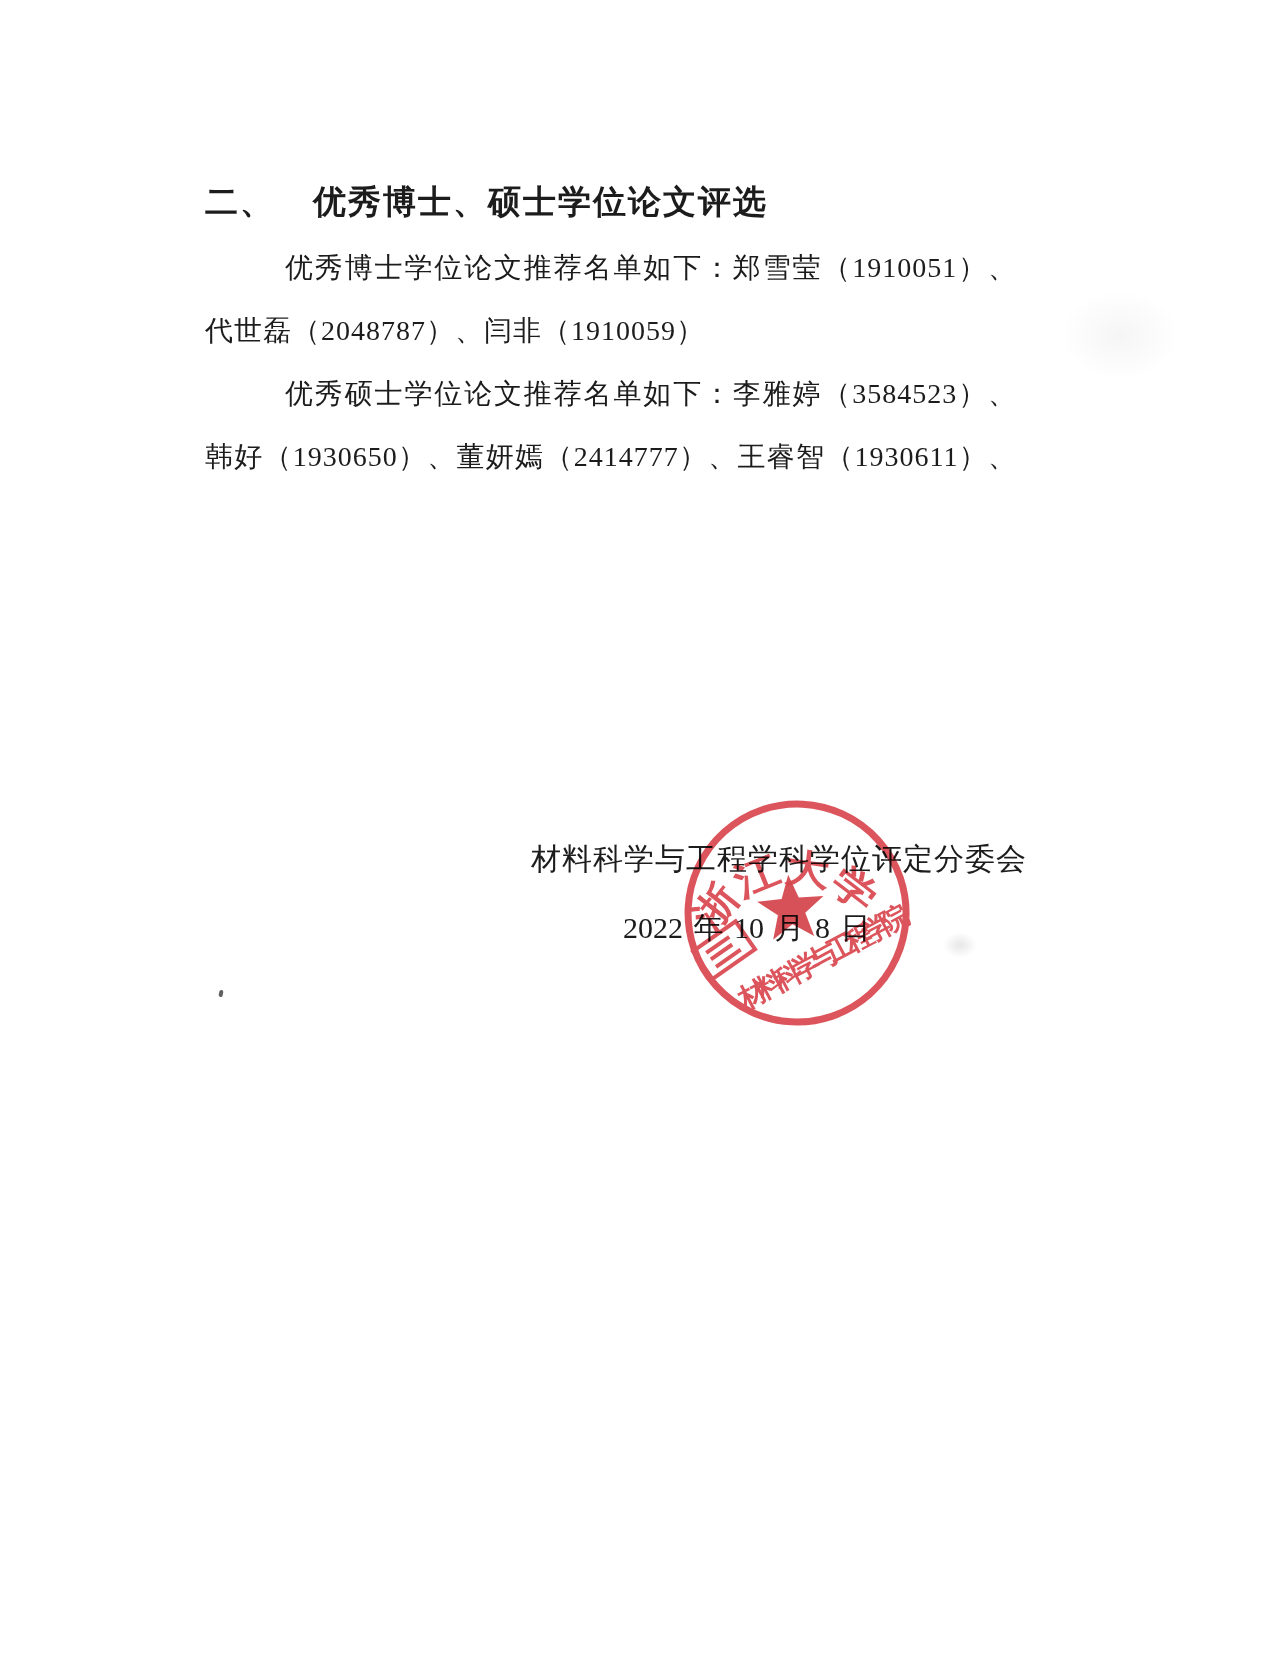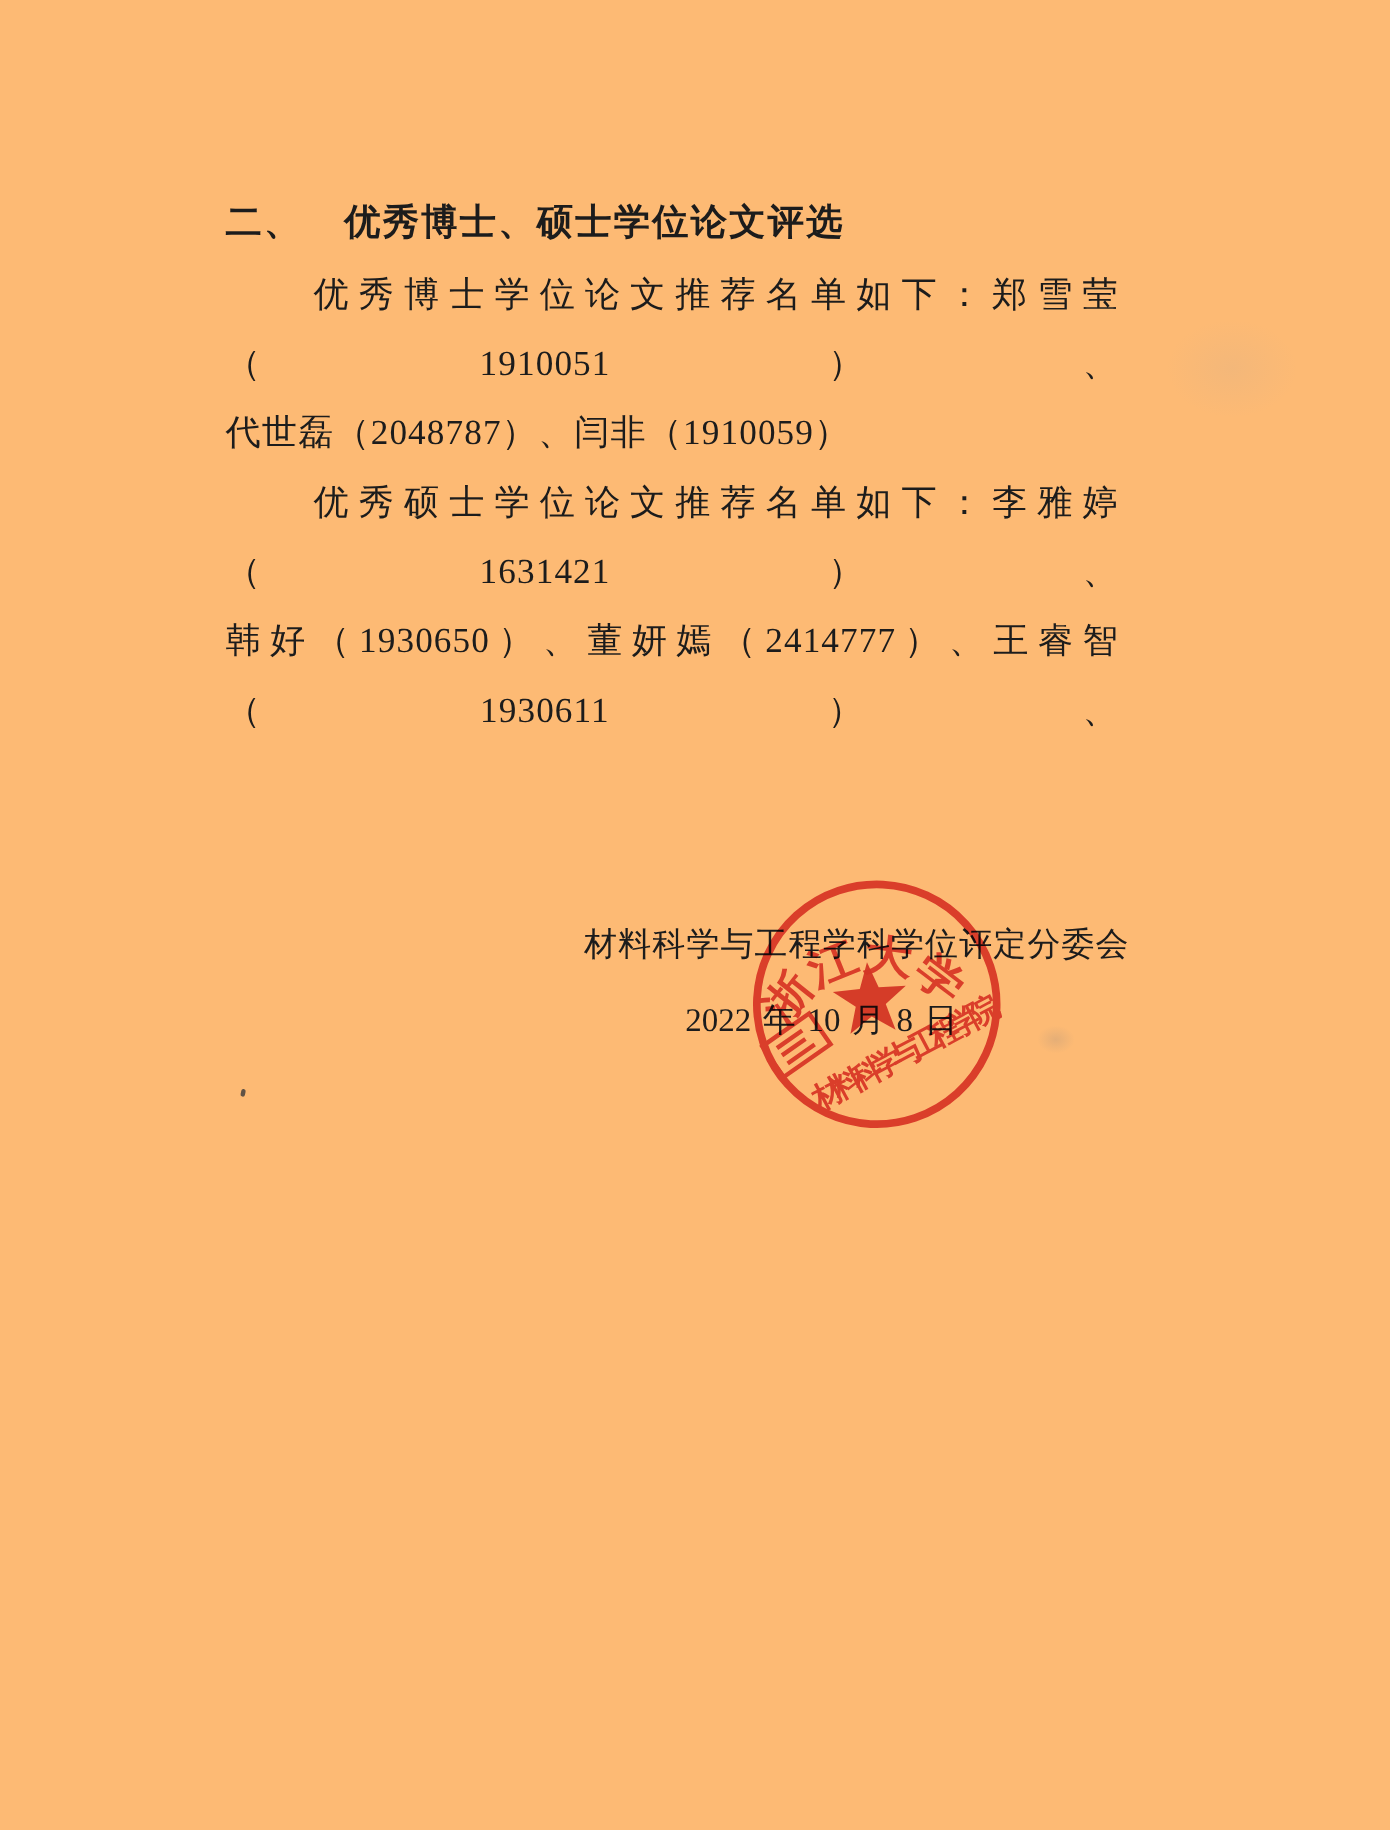--- a/index.html
+++ b/index.html
@@ -1,20 +1,20 @@
 <!DOCTYPE html>
 <html><head>
 <meta charset="utf-8">
 <style>
   html,body{margin:0;padding:0;background:#e8e8e8;}
   .page{
     position:relative;
     width:1264px;height:1664px;
     margin:0 auto;
-    background:#fdba74;
+    background:#ffffff;
     overflow:hidden;
     font-family:"Liberation Serif","DejaVu Serif",serif;
     color:#1c1c1c;
   }
   
   .smudge{position:absolute;pointer-events:none;}
   .smudge-a{left:1060px;top:290px;width:120px;height:90px;
     background:radial-gradient(ellipse at center, rgba(160,160,170,0.10), rgba(160,160,170,0) 70%);}
   .smudge-b{left:940px;top:930px;width:40px;height:30px;
     background:radial-gradient(ellipse at center, rgba(120,120,130,0.18), rgba(120,120,130,0) 60%);}
@@ -24,21 +24,21 @@
   .heading{
     position:absolute;left:205px;top:182px;width:860px;
     font-family:"Liberation Sans","DejaVu Sans",sans-serif;
     font-weight:700;font-size:33px;line-height:40px;
     letter-spacing:2px;white-space:nowrap;
   }
   .heading .gap{display:inline-block;width:38px;}
 
   .body-block{
     position:absolute;left:205px;top:236px;width:812px;
-    font-size:32px;line-height:63px;letter-spacing:1px;
+    font-size:28px;line-height:63px;letter-spacing:1px;
   }
   .line{white-space:nowrap;}
   .line.justify{white-space:normal;text-align:justify;text-align-last:justify;}
   .line.indent{text-indent:80px;}
 
   .signature{
     position:absolute;left:531px;top:841px;width:520px;
     font-size:30px;line-height:36px;letter-spacing:1px;white-space:nowrap;
   }
   .dateline{
@@ -60,21 +60,21 @@
   <div class="smudge smudge-b"></div>
   <div class="speck"></div>
 
   <div class="heading">
     <span>二、</span><span class="gap"></span><span>优秀博士、硕士学位论文评选</span>
   </div>
 
   <div class="body-block">
     <div class="line indent justify">优秀博士学位论文推荐名单如下：郑雪莹（1910051）、</div>
     <div class="line">代世磊（2048787）、闫非（1910059）</div>
-    <div class="line indent justify">优秀硕士学位论文推荐名单如下：李雅婷（1631421）、</div>
+    <div class="line indent justify">优秀硕士学位论文推荐名单如下：李雅婷（3584523）、</div>
     <div class="line justify">韩好（1930650）、董妍嫣（2414777）、王睿智（1930611）、</div>
   </div>
 
   <div class="signature">材料科学与工程学科学位评定分委会</div>
   <div class="dateline">2022 年 10 月 8 日</div>
 
   <svg class="seal" viewBox="0 0 238 242" xmlns="http://www.w3.org/2000/svg">
     <g transform="rotate(3 119 120)">
 
       <circle cx="119" cy="119" r="109" fill="none" stroke="#d9464e" stroke-width="7"></circle>

